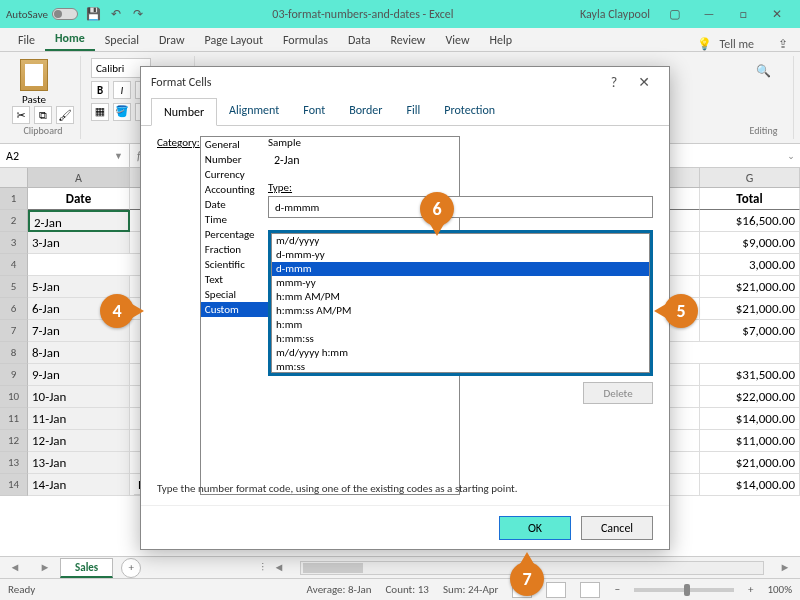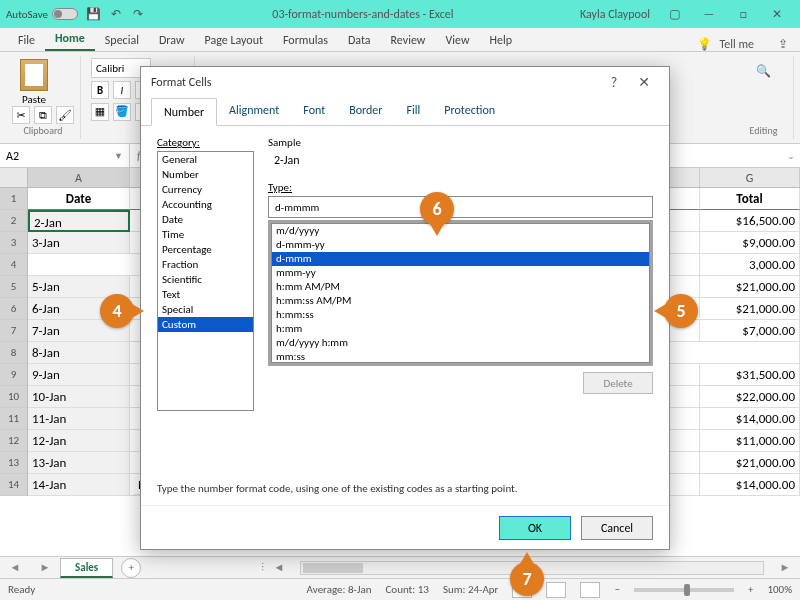--- a/index.html
+++ b/index.html
@@ -80,31 +80,31 @@
 
 
 .dialog { position: absolute; left: 140px; top: 66px; width: 530px; height: 484px; background: #fff; border: 1px solid #888; box-shadow: 0 4px 20px rgba(0,0,0,0.3); display: flex; flex-direction: column; }
 .dlg-title { height: 30px; display: flex; align-items: center; padding: 0 10px; font-size: 12px; color: #333;}
 .dlg-title .sp { flex: 1; }
 .dlg-title .hb, .dlg-title .xb { width: 30px; text-align: center; font-size: 14px; color: #555;}
 .dlg-tabs { display: flex; border-bottom: 1px solid #ccc; padding: 0 10px; font-size: 12px; }
 .dlg-tab { padding: 6px 12px; color: #0c4a6e; cursor: pointer; }
 .dlg-tab.active { border: 1px solid #ccc; border-bottom: 1px solid #fff; position: relative; top: 1px; background: #fff; color: #000;}
 .dlg-body { flex: 1; padding: 10px 16px; display: flex; gap: 14px; position: relative; }
-.cat-col { width: 97px; display: flex; flex-direction: column; }
+.cat-col { width: 97px; display: flex; flex-direction: row; }
 .cat-col .lbl { font-size: 11px; text-decoration: underline; margin-bottom: 2px; }
 .cat-list { flex: 0 0 260px; border: 1px solid #888; background: #fff; font-size: 11px; overflow: hidden;}
 .cat-list div { padding: 1px 4px; }
 .cat-list .sel { background: #0a58ca; color: #fff; border: none;}
 .right-col { flex: 1; display: flex; flex-direction: column; }
 .sample-lbl { font-size: 11px; }
 .sample-box { height: 22px; padding: 2px 6px; font-size: 12px; margin-bottom: 8px; margin-top:2px;}
 .type-lbl { font-size: 11px; text-decoration: underline; }
 .type-input { height: 22px; border: 1px solid #888; padding: 2px 6px; font-size: 11px; margin-top: 2px; }
-.type-list-wrap { border: 3px solid #a3a3a3; margin-top: 2px; padding: 0; }
+.type-list-wrap { border: 3px solid #0369a1; margin-top: 12px; padding: 0; }
 .type-list { height: 140px; border: 1px solid #888; background: #fff; font-size: 11px; overflow-y: scroll; }
 .type-list div { padding: 0 4px; line-height: 14px;}
 .type-list .sel { background: #0a58ca; color: #fff; border: none;}
 .delete-btn { align-self: flex-end; margin-top: 6px; width: 70px; height: 22px; border: 1px solid #bbb; background: #eee; color: #888; font-size: 11px;}
 .hint { position: absolute; left: 16px; bottom: 10px; right: 16px; font-size: 11px; color: #333; }
 .dlg-buttons { height: 44px; border-top: 1px solid #eee; display: flex; align-items: center; justify-content: flex-end; gap: 10px; padding: 0 16px; }
 .btn { width: 72px; height: 24px; border: 1px solid #888; background: #efefef; font-size: 12px;}
 .btn.primary { border: 1.5px solid #1a6fd6; background: #5eead4; }
 
 
@@ -378,22 +378,22 @@
       <div class="type-lbl">Type:</div>
       <input class="type-input" value="d-mmmm" style="">
       <div class="type-list-wrap">
         <div class="type-list" id="type-list">
             <div>m/d/yyyy</div>
             <div>d-mmm-yy</div>
             <div class="sel">d-mmm</div>
             <div>mmm-yy</div>
             <div>h:mm AM/PM</div>
             <div>h:mm:ss AM/PM</div>
+            <div>h:mm</div>
             <div>h:mm:ss</div>
-            <div>h:mm</div>
             <div>m/d/yyyy h:mm</div>
             <div>mm:ss</div>
           </div>
       </div>
       <button class="delete-btn">Delete</button>
     </div>
     <div class="hint">Type the number format code, using one of the existing codes as a starting point.</div>
   </div>
   <div class="dlg-buttons">
     <button class="btn primary">OK</button>

